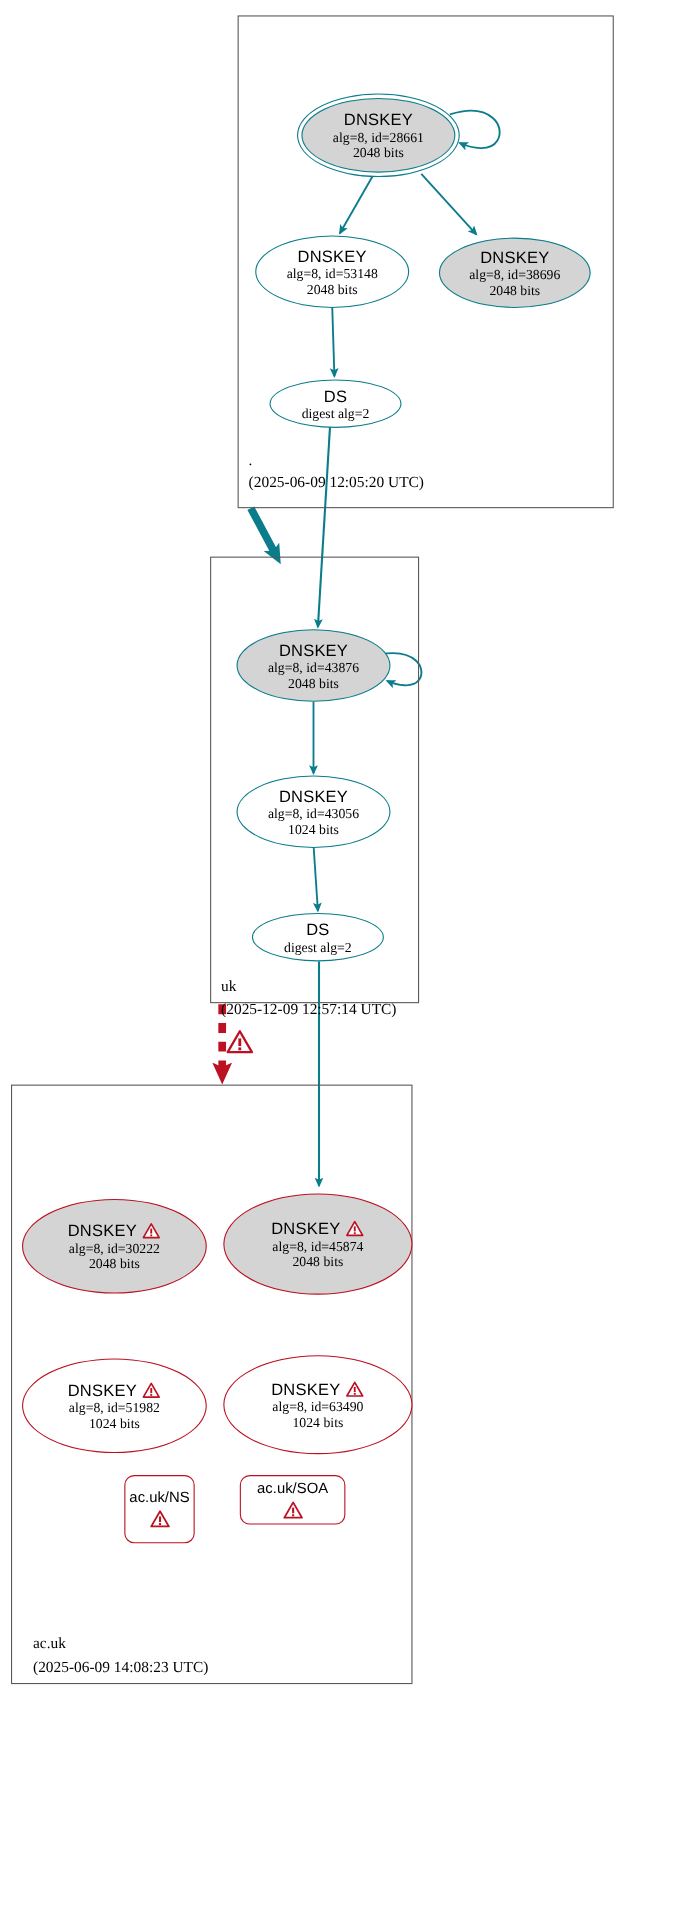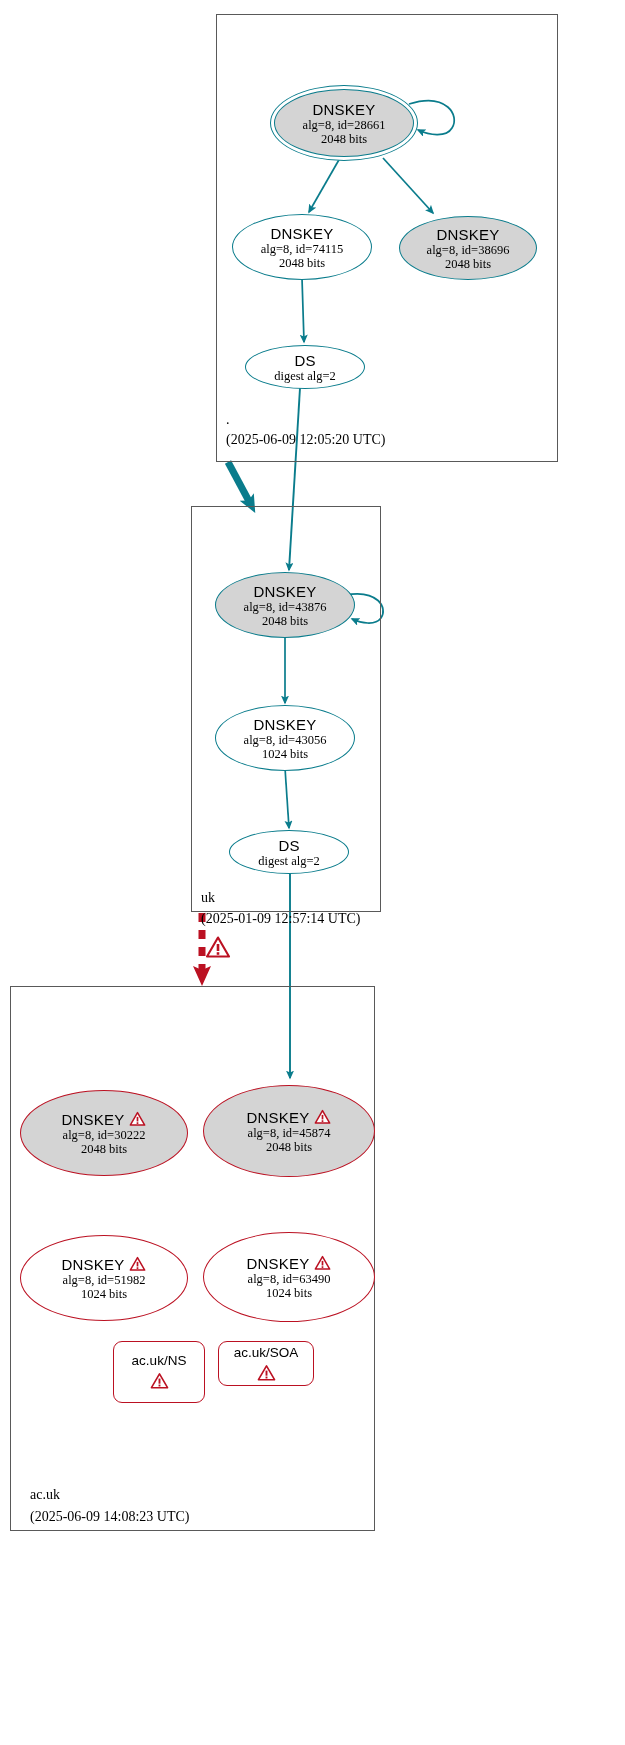--- a/index.html
+++ b/index.html
@@ -169,21 +169,21 @@
 
 <div class="dbl-outer" style="left:270px; top:85px; width:148px; height:76px;"></div>
 <div class="node ellipse ell-teal fill-gray" style="left:274px; top:89px; width:140px; height:68px;">
   <div class="title">DNSKEY</div>
   <div class="sub">alg=8, id=28661</div>
   <div class="sub">2048 bits</div>
 </div>
 
 <div class="node ellipse ell-teal fill-white" style="left:232px; top:214px; width:140px; height:66px;">
   <div class="title">DNSKEY</div>
-  <div class="sub">alg=8, id=74115</div>
+  <div class="sub">alg=8, id=53148</div>
   <div class="sub">2048 bits</div>
 </div>
 
 <div class="node ellipse ell-teal fill-gray" style="left:399px; top:216px; width:138px; height:64px;">
   <div class="title">DNSKEY</div>
   <div class="sub">alg=8, id=38696</div>
   <div class="sub">2048 bits</div>
 </div>
 
 <div class="node ellipse ell-teal fill-white" style="left:245px; top:345px; width:120px; height:44px;">
@@ -207,21 +207,21 @@
   <div class="sub">alg=8, id=43056</div>
   <div class="sub">1024 bits</div>
 </div>
 
 <div class="node ellipse ell-teal fill-white" style="left:229px; top:830px; width:120px; height:44px;">
   <div class="title">DS</div>
   <div class="sub">digest alg=2</div>
 </div>
 
 <div class="zone-label zone-name" style="left:201px; top:890px;">uk</div>
-<div class="zone-label zone-time" style="left:201px; top:911px;">(2025-01-09 12:57:14 UTC)</div>
+<div class="zone-label zone-time" style="left:201px; top:911px;">(2025-12-09 12:57:14 UTC)</div>
 
 <svg style="position:absolute; left:205px; top:935px;" width="26" height="26" viewBox="0 0 26 26">
   <path d="M13,2.5 L24,21.5 L2,21.5 Z" fill="#ffffff" stroke="#bb1122" stroke-width="2.1" stroke-linejoin="round"></path>
   <rect x="11.7" y="9" width="2.6" height="7" fill="#bb1122"></rect>
   <rect x="11.7" y="17.2" width="2.6" height="2.6" fill="#bb1122"></rect>
 </svg>
 
 <div class="zone-box" style="left:10px; top:986px; width:365px; height:545px;"></div>
 
 <div class="node ellipse ell-red fill-gray" style="left:20px; top:1090px; width:168px; height:86px;">
@@ -269,21 +269,21 @@
     <svg class="warn" width="17" height="17" viewBox="0 0 26 26">
       <path d="M13,2.5 L24,21.5 L2,21.5 Z" fill="#ffffff" stroke="#bb1122" stroke-width="2.3" stroke-linejoin="round"></path>
       <rect x="11.7" y="9" width="2.6" height="7" fill="#bb1122"></rect>
       <rect x="11.7" y="17.2" width="2.6" height="2.6" fill="#bb1122"></rect>
     </svg>
   </div>
   <div class="sub">alg=8, id=63490</div>
   <div class="sub">1024 bits</div>
 </div>
 
-<div class="rrset-box" style="left:113px; top:1341px; width:92px; height:62px;">
+<div class="rrset-box" style="left:113px; top:1341px; width:64px; height:62px;">
   <div class="title">ac.uk/NS</div>
   <svg class="warn" width="19" height="19" viewBox="0 0 26 26" style="margin-top:3px;">
     <path d="M13,2.5 L24,21.5 L2,21.5 Z" fill="#ffffff" stroke="#bb1122" stroke-width="2.2" stroke-linejoin="round"></path>
     <rect x="11.7" y="9" width="2.6" height="7" fill="#bb1122"></rect>
     <rect x="11.7" y="17.2" width="2.6" height="2.6" fill="#bb1122"></rect>
   </svg>
 </div>
 
 <div class="rrset-box" style="left:218px; top:1341px; width:96px; height:45px;">
   <div class="title">ac.uk/SOA</div>

